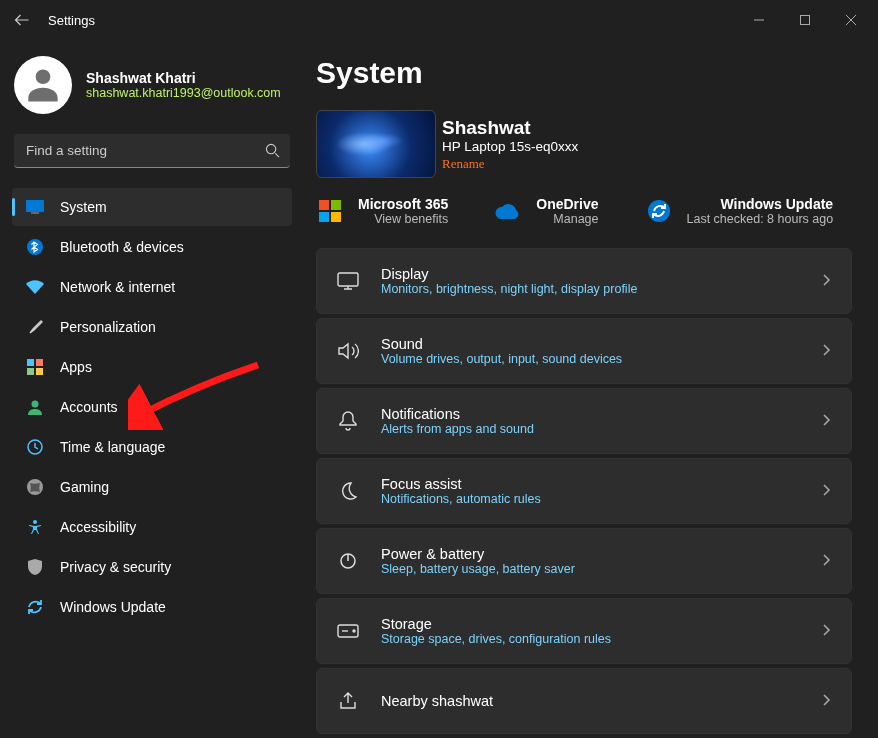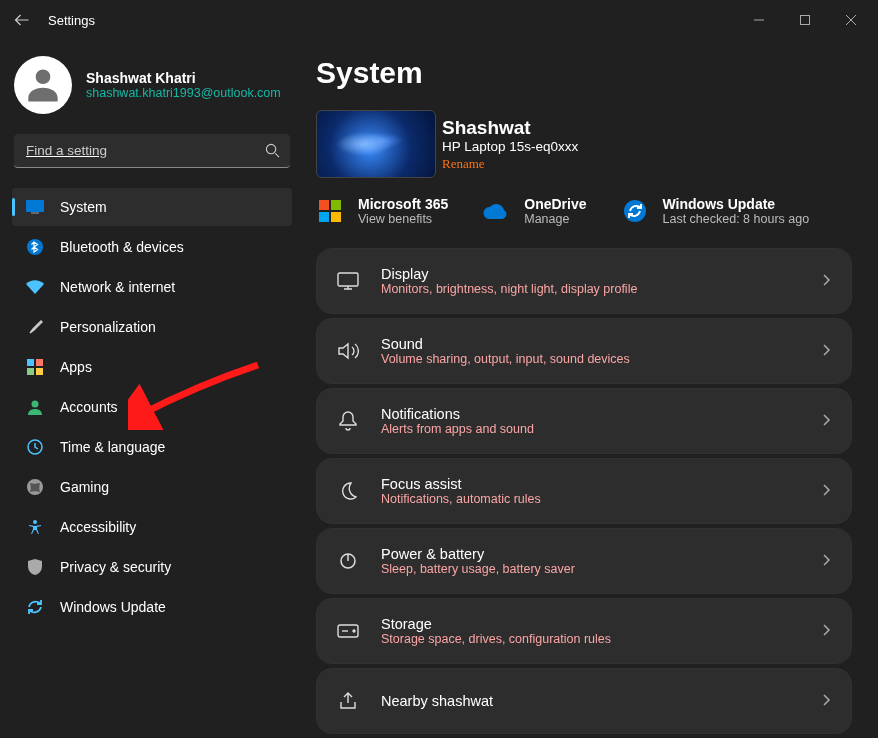--- a/index.html
+++ b/index.html
@@ -12,24 +12,24 @@
     .win-btn { width:46px; height:32px; display:flex; align-items:center; justify-content:center; color:#aaa; }
     .win-btn svg { width:10px; height:10px; }
 
     .app { display:flex; height:calc(100% - 40px); }
 
     .sidebar { width:304px; padding:12px; flex-shrink:0; display:flex; flex-direction:column; }
     .profile { display:flex; align-items:center; gap:14px; margin:4px 0 18px 2px; }
     .avatar { width:58px; height:58px; border-radius:50%; background:#fff; display:flex; align-items:center; justify-content:center; }
     .avatar svg { width:44px; height:44px; fill:#6e6e6e; }
     .profile-name { font-size:14px; font-weight:600; }
-    .profile-email { font-size:12.5px; color:#14b8a6; }
+    .profile-email { font-size:12.5px; color:#bef264; }
 
     .search { position:relative; margin:2px 2px 20px 2px; }
-    .search input { width:100%; height:34px; background:#2d2d2d; border:none; border-bottom:1px solid #888; border-radius:4px; color:#fff; padding:0 36px 0 12px; font-size:13.5px; outline:none;text-decoration:underline; }
+    .search input { width:100%; height:34px; background:#2d2d2d; border:none; border-bottom:1px solid #888; border-radius:4px; color:#fff; padding:0 36px 0 12px; font-size:13.5px; outline:none; }
     .search input::placeholder{ color:#ccc; }
     .search .s-icon { position:absolute; right:10px; top:9px; }
 
     .nav { display:flex; flex-direction:column; gap:2px; }
     .nav-item { height:38px; display:flex; align-items:center; gap:16px; padding:0 14px; border-radius:4px; position:relative; font-size:14px; }
     .nav-item.active { background:#2d2d2d; }
     .nav-item.active::before { content:""; position:absolute; left:0; top:10px; bottom:10px; width:3px; background:#4cc2ff; border-radius:2px; }
     .nav-ico { width:18px; height:18px; display:flex; align-items:center; justify-content:center; }
 
     .main { flex:1; padding:16px 26px 0 12px; overflow-y:auto; position:relative; }
@@ -37,32 +37,32 @@
     .hero { display:flex; gap:6px; align-items:center; margin-bottom:18px; }
     .hero-img { width:120px; height:68px; border-radius:6px; border:1px solid #444; background:radial-gradient(circle at 45% 55%, #3a8dff 0%, #0b2a6b 55%, #04143a 100%); position:relative; overflow:hidden; }
     .hero-img::after{ content:""; position:absolute; inset:0; background:
        radial-gradient(ellipse 40% 30% at 40% 50%, rgba(140,190,255,.9), transparent 60%),
        radial-gradient(ellipse 30% 20% at 55% 45%, rgba(90,150,255,.8), transparent 60%);
        filter:blur(1px);}
     .hero-name { font-size:19px; font-weight:600; }
     .hero-model { font-size:13.5px; }
     .hero-rename { font-size:13px; color:#f97316; margin-top:2px;font-family:Liberation Serif, serif; }
 
-    .tiles { display:flex; gap:34px; margin-bottom:22px; }
+    .tiles { display:flex; gap:46px; margin-bottom:22px;text-align:right; }
     .tile { display:flex; gap:14px; align-items:center; }
     .tile-ico { width:28px; height:28px; display:flex; align-items:center; justify-content:center; }
     .tile-title { font-size:14px; font-weight:600; }
     .tile-sub { font-size:12.5px; color:#bbb; }
 
     .cards { display:flex; flex-direction:column; gap:4px; }
-    .card { background:#2d2d2d; border:1px solid #323232; border-radius:16px; height:66px; display:flex; align-items:center; padding:0 20px; gap:22px; }
+    .card { background:#2d2d2d; border:1px solid #323232; border-radius:6px; height:66px; display:flex; align-items:center; padding:0 20px; gap:22px; }
     .card-ico { width:22px; height:22px; display:flex; align-items:center; justify-content:center; color:#ddd;}
     .card-body { flex:1; }
     .card-title { font-size:14.5px; }
-    .card-desc { font-size:12.5px; color:#fca5a5; }
+    .card-desc { font-size:12.5px; color:#7dd3fc; }
     .chev { color:#aaa; }
 
     .arrow { position:absolute; pointer-events:none; }
     ::-webkit-scrollbar{width:4px}
     ::-webkit-scrollbar-thumb{background:#555;border-radius:2px}
   </style>
 </head>
 <body>
 
 <div class="titlebar">
@@ -287,21 +287,21 @@
             </svg></span>
       </div>
       <div class="card">
         <span class="card-ico">
             <svg width="22" height="18" viewBox="0 0 22 18" fill="none" stroke="currentColor" stroke-width="1.4">
               <path d="M2 6v6h4l5 4V2L6 6H2zM15 5a5 5 0 0 1 0 8M18 2a9 9 0 0 1 0 14"></path>
             </svg>
           </span>
         <div class="card-body">
             <div class="card-title">Sound</div>
-            <div class="card-desc">Volume sharing, output, input, sound devices</div>
+            <div class="card-desc">Volume drives, output, input, sound devices</div>
           </div>
         <span class="chev"><svg width="8" height="12" viewBox="0 0 8 12" fill="none" stroke="currentColor" stroke-width="1.5">
               <path d="M1 1l5 5-5 5"></path>
             </svg></span>
       </div>
       <div class="card">
         <span class="card-ico">
             <svg width="18" height="20" viewBox="0 0 18 20" fill="none" stroke="currentColor" stroke-width="1.4">
               <path d="M9 1a5 5 0 0 1 5 5v4l3 3v1H1v-1l3-3V6a5 5 0 0 1 5-5zM7 17a2 2 0 0 0 4 0"></path>
             </svg>

